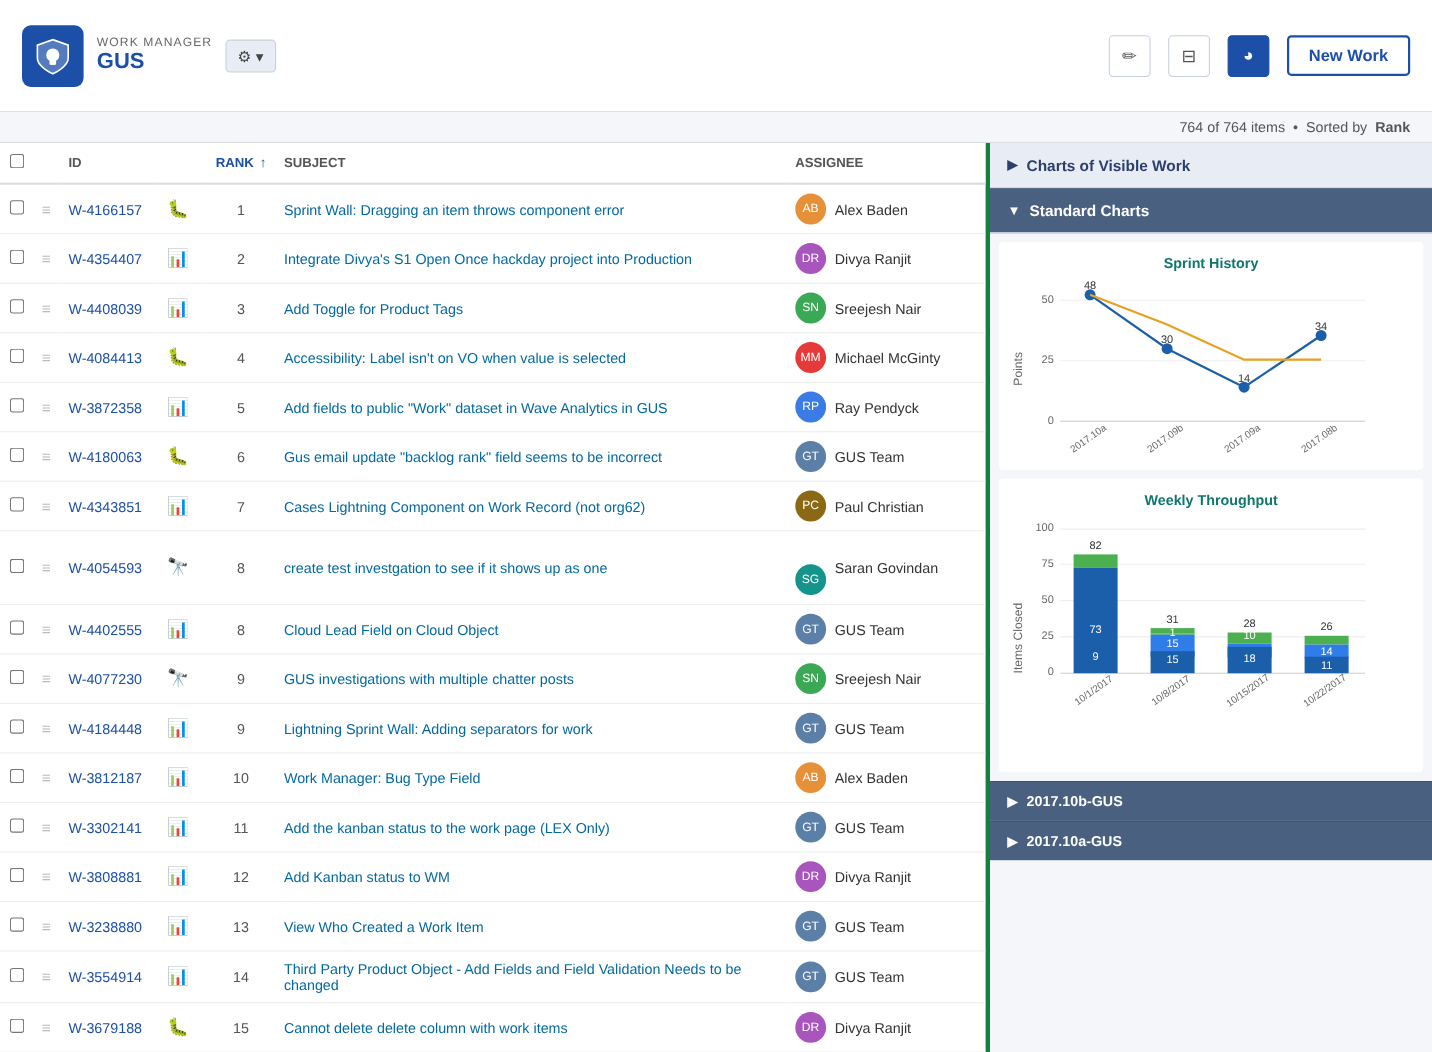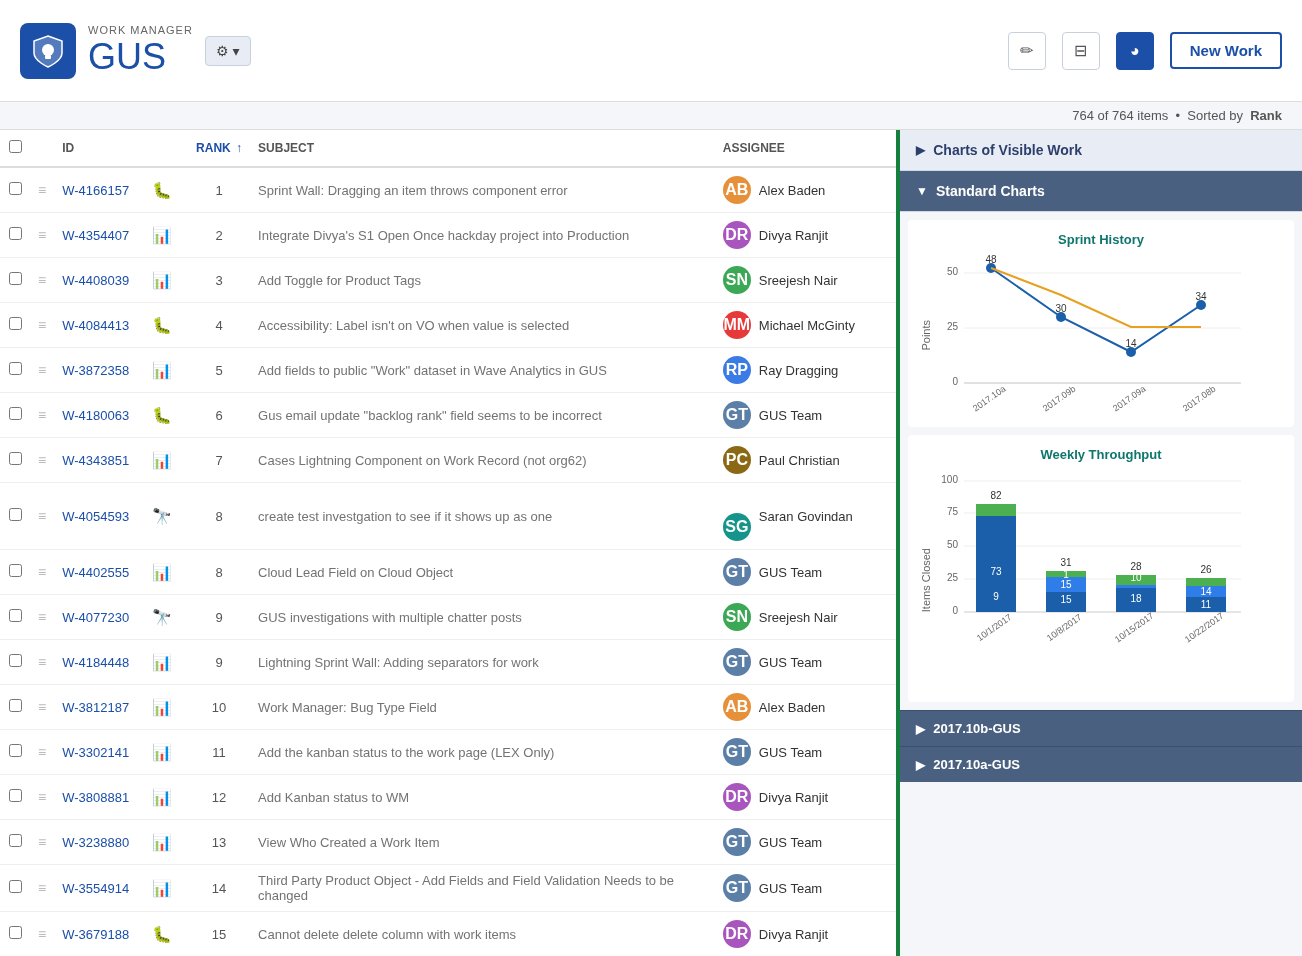--- a/index.html
+++ b/index.html
@@ -5,21 +5,21 @@
     * { box-sizing: border-box; margin: 0; padding: 0; }
     body { font-family: -apple-system, BlinkMacSystemFont, 'Segoe UI', sans-serif; background: #f4f6f9; font-size: 13px; color: #333; }
 
     
     .header { background: #fff; border-bottom: 1px solid #ddd; padding: 10px 20px; display: flex; align-items: center; gap: 16px; height: 102px; }
     .logo-block { display: flex; align-items: center; gap: 12px; }
     .logo-icon { width: 56px; height: 56px; background: #1b4fa8; border-radius: 8px; display: flex; align-items: center; justify-content: center; }
     .logo-icon svg { width: 36px; height: 36px; fill: #fff; }
     .logo-text { display: flex; flex-direction: column; }
     .logo-subtitle { font-size: 11px; color: #666; letter-spacing: 1px; text-transform: uppercase; }
-    .logo-title { font-size: 36px; font-weight: 400; color: #1b4fa8; }
+    .logo-title { font-size: 20px; font-weight: 700; color: #1b4fa8; }
     .gear-btn { background: #e8edf5; border: 1px solid #c8d0de; border-radius: 4px; padding: 6px 10px; cursor: pointer; display: flex; align-items: center; gap: 4px; font-size: 14px; color: #444; }
     .header-spacer { flex: 1; }
     .search-box { border: 1px solid #c8d0de; border-radius: 4px; padding: 8px 14px; width: 240px; font-size: 14px; color: #999; background: #fff; }
     .header-icon-btn { width: 38px; height: 38px; border: 1px solid #c8d0de; border-radius: 4px; background: #fff; display: flex; align-items: center; justify-content: center; cursor: pointer; color: #555; font-size: 16px; }
     .header-icon-btn.active { background: #1b4fa8; color: #fff; border-color: #1b4fa8; }
     .new-work-btn { background: #fff; border: 2px solid #1b4fa8; color: #1b4fa8; border-radius: 4px; padding: 8px 18px; font-size: 15px; font-weight: 600; cursor: pointer; }
 
     
     .sub-header { background: #f4f6f9; padding: 6px 20px; font-size: 13px; color: #555; border-bottom: 1px solid #ddd; text-align: right; }
     .sub-header strong { font-weight: 700; }
@@ -34,23 +34,23 @@
     thead th { padding: 10px 8px; text-align: left; font-size: 12px; color: #555; font-weight: 600; border-bottom: 2px solid #ddd; white-space: nowrap; }
     thead th.sorted { color: #1b4fa8; }
     thead th .sort-arrow { color: #1b4fa8; margin-left: 2px; }
     tbody tr { border-bottom: 1px solid #eee; }
     tbody td { padding: 8px 8px; vertical-align: middle; }
     .cb-col { width: 30px; text-align: center; }
     .drag-col { width: 20px; color: #bbb; font-size: 14px; }
     .id-col { color: #1b4fa8; font-weight: 500; white-space: nowrap; width: 90px; }
     .type-icon { font-size: 16px; color: #888; }
     .rank-col { width: 40px; color: #555; text-align: center; }
-    .subject-col { color: #737373; max-width: 380px; }
+    .subject-col { color: #0369a1; max-width: 380px; }
     .assignee-col { display: flex; align-items: center; gap: 8px; white-space: nowrap; color: #333; }
-    .avatar { width: 28px; height: 28px; border-radius: 50%; background: #c8d0de; overflow: hidden; display: inline-flex; align-items: center; justify-content: center; font-size: 16px; font-weight: 700; color: #fff; flex-shrink: 0; }
+    .avatar { width: 28px; height: 28px; border-radius: 50%; background: #c8d0de; overflow: hidden; display: inline-flex; align-items: center; justify-content: center; font-size: 11px; font-weight: 400; color: #fff; flex-shrink: 0; }
 
     
     .av-ab { background: #e6913a; }
     .av-dr { background: #a855bd; }
     .av-sn { background: #3aa855; }
     .av-mm { background: #e63a3a; }
     .av-rp { background: #3a7be6; }
     .av-gt { background: #5b7fa6; }
     .av-pc { background: #8b6914; }
     .av-sg { background: #14948b; margin-top: 22px; }
@@ -179,21 +179,21 @@
           <tr>
       <td class="cb-col"><input type="checkbox" style=""></td>
       <td class="drag-col">≡</td>
       <td class="id-col">W-3872358</td>
       <td class="type-icon" title="story">📊</td>
       <td class="rank-col">5</td>
       <td class="subject-col">Add fields to public "Work" dataset in Wave Analytics in GUS</td>
       <td>
         <div class="assignee-col">
           <div class="avatar av-rp">RP</div>
-          <span>Ray Dragging</span>
+          <span>Ray Pendyck</span>
         </div>
       </td>
     </tr>
           <tr>
       <td class="cb-col"><input type="checkbox" style=""></td>
       <td class="drag-col">≡</td>
       <td class="id-col">W-4180063</td>
       <td class="type-icon" title="bug">🐛</td>
       <td class="rank-col">6</td>
       <td class="subject-col">Gus email update "backlog rank" field seems to be incorrect</td>

